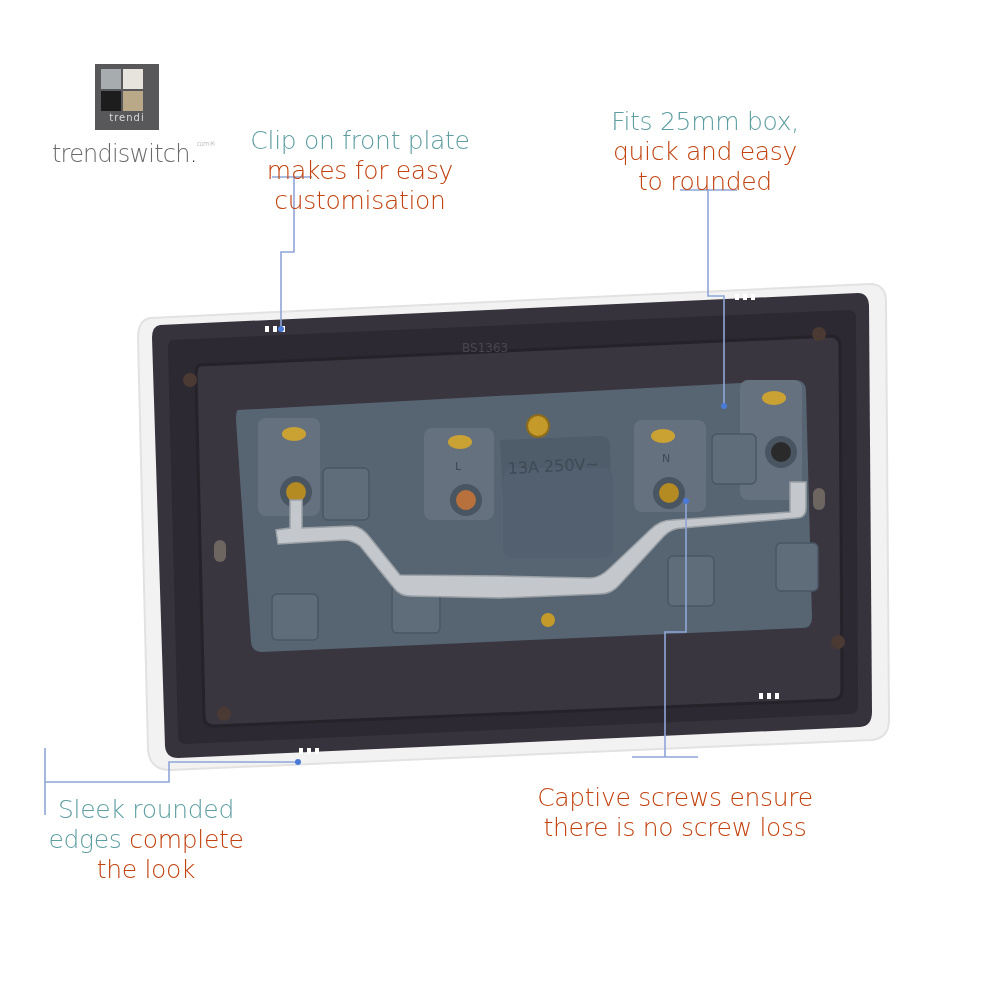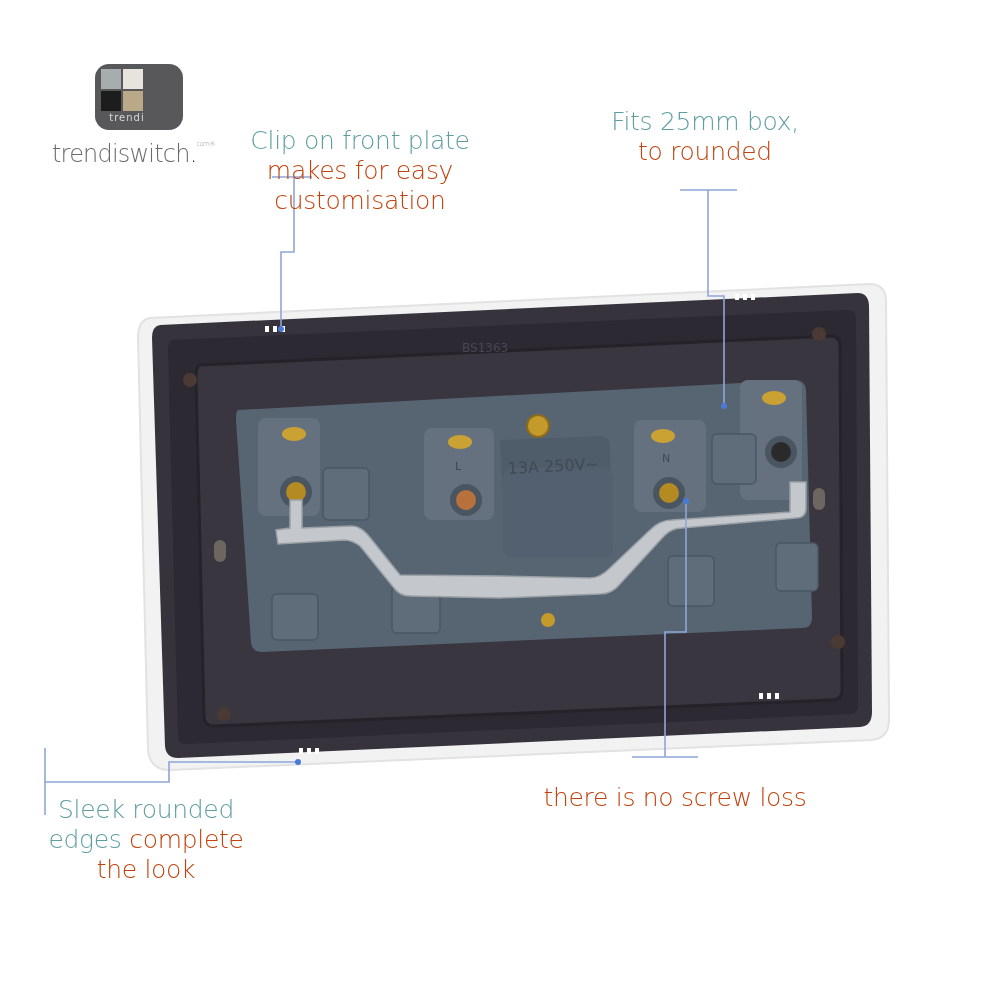--- a/index.html
+++ b/index.html
@@ -1,21 +1,21 @@
 <!DOCTYPE html>
 <html><head>
 <meta charset="utf-8">
 <style>
   html, body { margin:0; padding:0; background:#ffffff; }
   body { width:1000px; height:1000px; position:relative; overflow:hidden; font-family:"DejaVu Sans", sans-serif; }
   .callout { position:absolute; text-align:center; font-size:25px; line-height:30px; color:#1e1e1e; font-weight:300; letter-spacing:-0.3px; }
   .teal { color:#5e9ea1; }
   .dark { color:#c2410c;text-align:center; }
   svg { position:absolute; left:0; top:0; }
-  .logo-box { position:absolute; left:95px; top:64px; width:88px; height:66px; background:#58585a;border-radius:14px; }
+  .logo-box { position:absolute; left:95px; top:64px; width:64px; height:66px; background:#58585a; }
   .logo-tile { position:absolute; width:20px; height:20px; }
   .logo-word { position:absolute; left:0; width:64px; top:48px; text-align:center; font-size:10px; color:#d9d9d9; letter-spacing:1px; font-family:"DejaVu Sans", sans-serif; }
   .brand { position:absolute; left:52px; top:140px; font-size:24px; color:#6a6a6a; font-weight:200; letter-spacing:-0.8px; font-family:"DejaVu Sans", sans-serif; }
   .brand-sup { font-size:7px; vertical-align:top; color:#999; }
 </style>
 </head>
 <body>
 
 <div class="logo-box">
   <div class="logo-tile" style="left:6px;top:5px;background:#a7acae;"></div>
@@ -132,24 +132,26 @@
 </svg>
 
 <div class="callout" style="left:230px; top:82px; width:260px;margin-top:44px;">
   <div class="teal">Clip on front plate</div>
   <div class="dark">makes for easy</div>
   <div class="dark">customisation</div>
 </div>
 
 <div class="callout" style="left:590px; top:95px; width:230px;margin-top:12px;">
   <div class="teal">Fits 25mm box,</div>
+  <div class="dark">quick and easy</div>
   <div class="dark">to rounded</div>
 </div>
 
 <div class="callout" style="left:30px; top:795px; width:232px;">
   <div class="teal">Sleek rounded</div>
   <div><span class="teal">edges</span><span class="dark" style="white-space:pre;"> complete</span></div>
   <div class="dark">the look</div>
 </div>
 
 <div class="callout" style="left:520px; top:783px; width:310px;">
+  <div class="dark">Captive screws ensure</div>
   <div class="dark">there is no screw loss</div>
 </div>
 
 </body></html>

